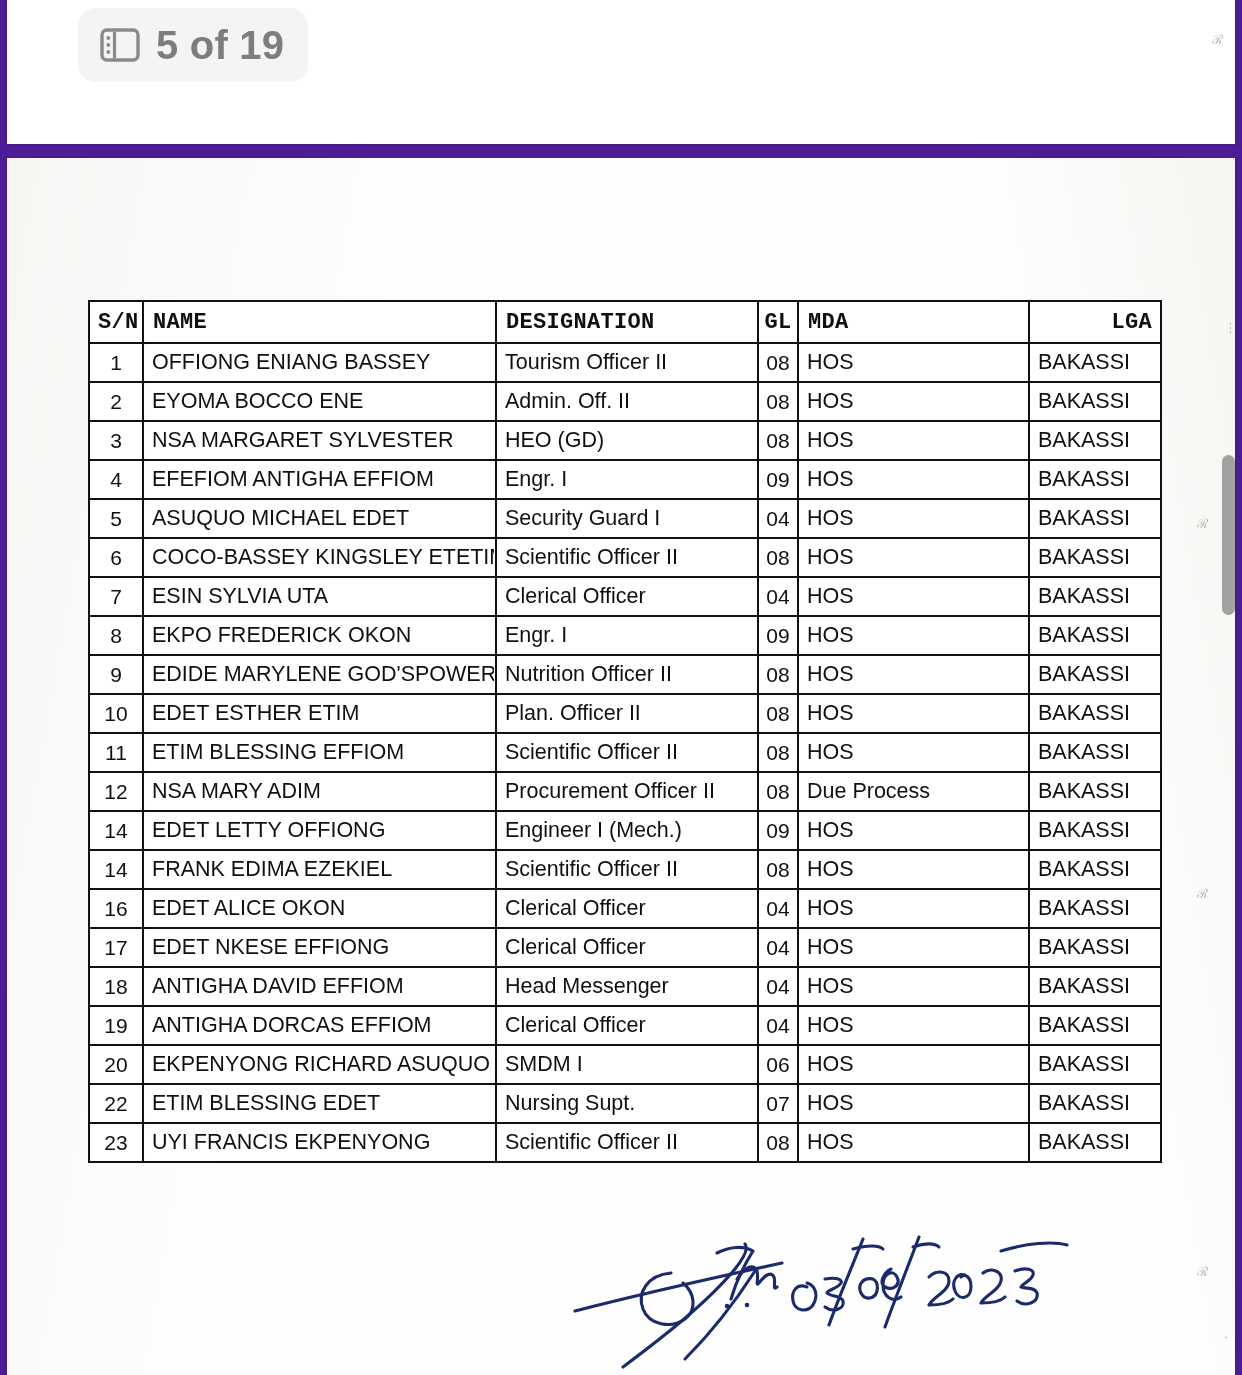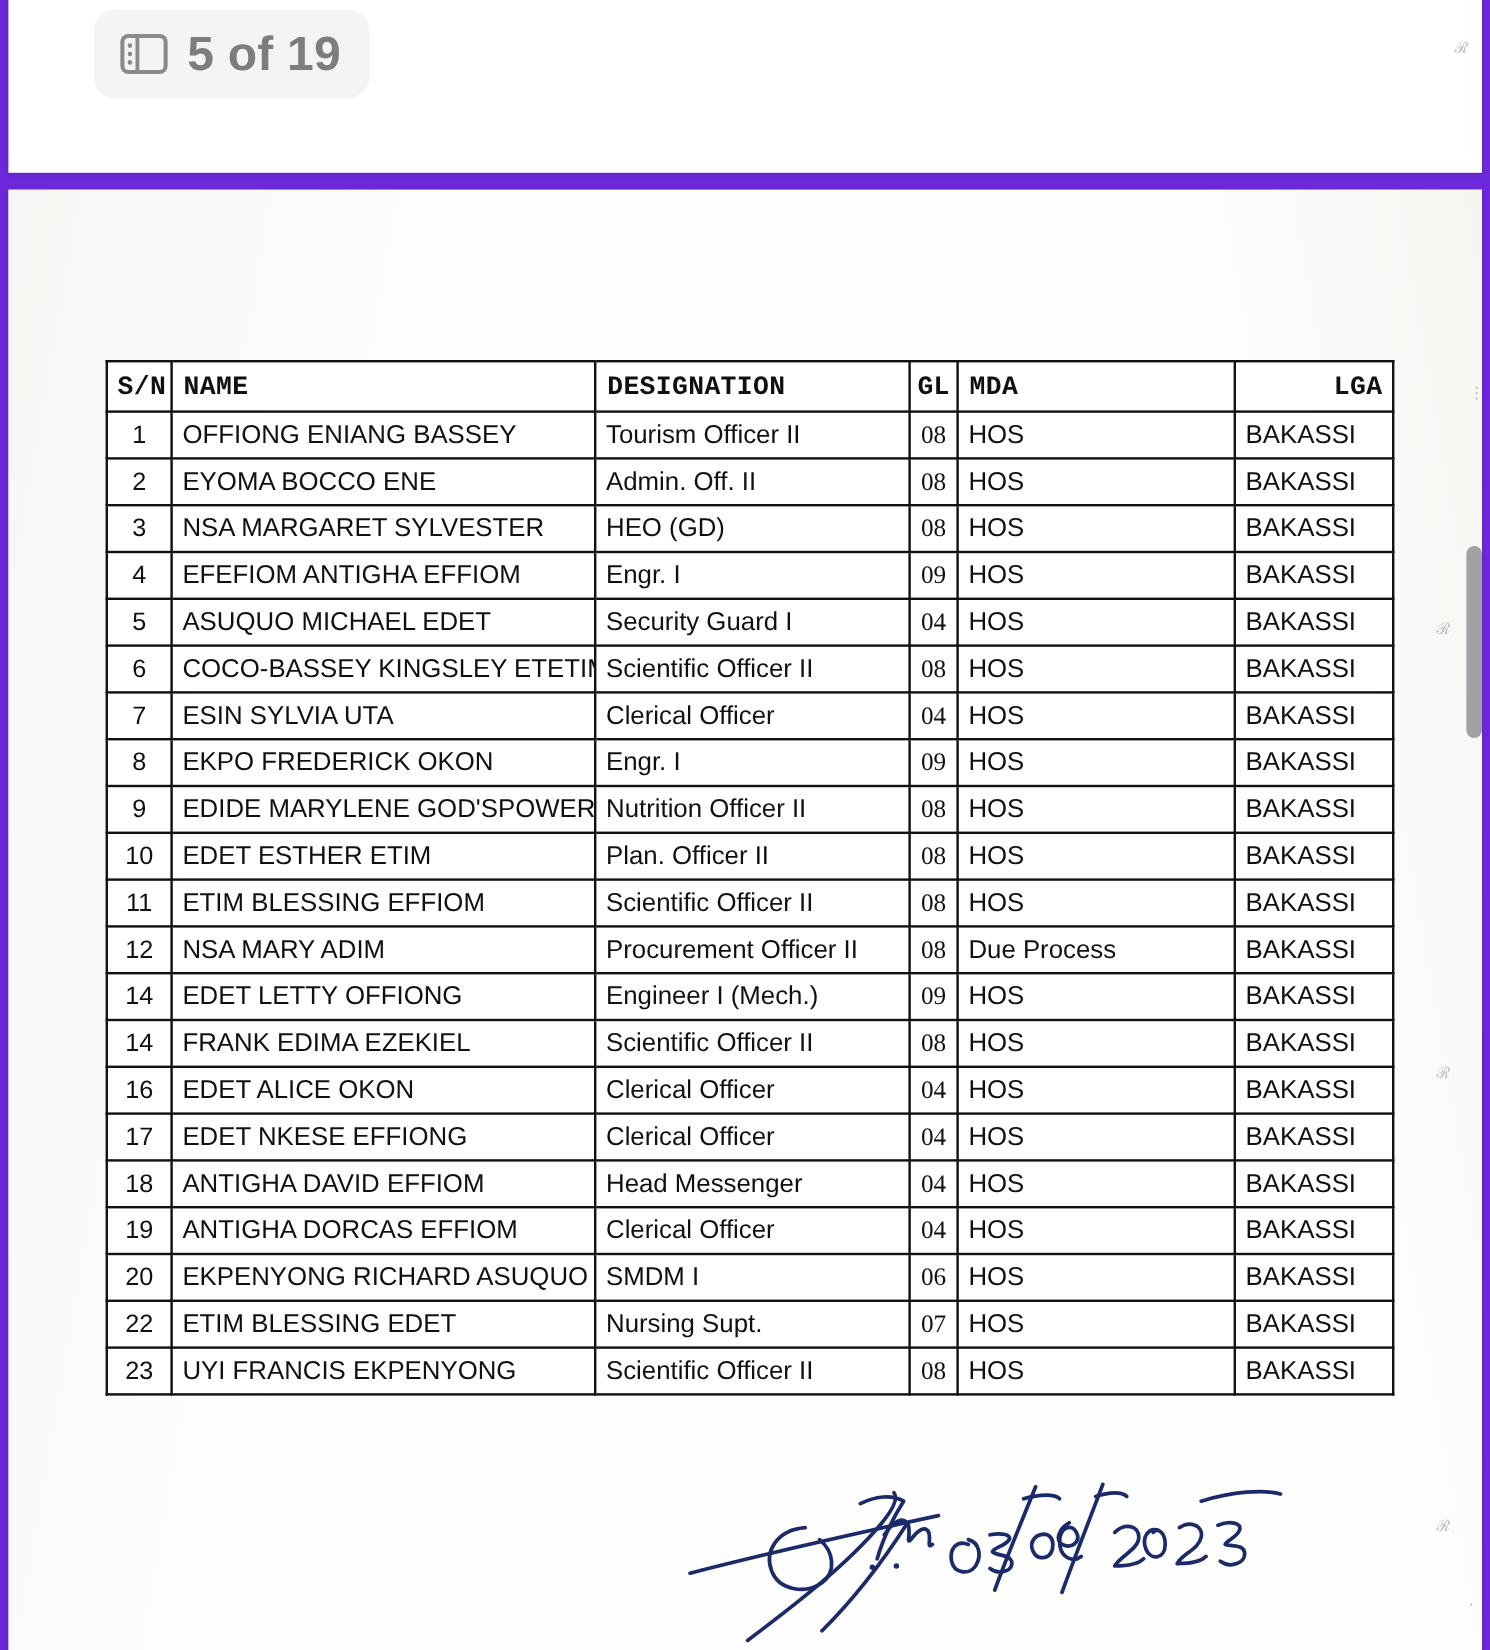--- a/index.html
+++ b/index.html
@@ -9,21 +9,21 @@
     height: 1375px;
     overflow: hidden;
     background: #d8d8d8;
     font-family: "Liberation Sans", sans-serif;
   }
 
   #viewer {
     position: relative;
     width: 1242px;
     height: 1375px;
-    background: #6d28d9;
+    background: #4c1d95;
     overflow: hidden;
   }
 
   
   .page-prev {
     position: absolute;
     left: 7px;
     top: -40px;
     width: 1228px;
     height: 184px;
@@ -99,28 +99,28 @@
   }
   .doc-table thead th {
     height: 42px;
     font-weight: 700;
     font-size: 22px;
     letter-spacing: 0.3px;
     font-family: Liberation Mono, monospace;
   }
 
   .col-sn   { width: 54px;  text-align: center !important; }
-  .col-name { width: 353px; }
+  .col-name { width: 353px; border-radius: 11px; }
   .col-des  { width: 262px; }
   .col-gl   { width: 40px;  text-align: center !important; padding: 0 3px !important; }
   .col-mda  { width: 231px; }
   .col-lga  { width: 132px; }
 
   .doc-table td.col-sn { font-size: 21px; }
-  .doc-table td.col-gl { font-size: 21px; font-family: Liberation Serif, serif; }
+  .doc-table td.col-gl { font-size: 21px; }
 
   
   thead th.col-des, thead th.col-name, thead th.col-mda { padding-left: 9px; }
   thead th.col-lga { padding-left: 11px; text-align: right; }
 
   
   .signature-block {
     position: absolute;
     left: 560px;
     top: 1075px;

